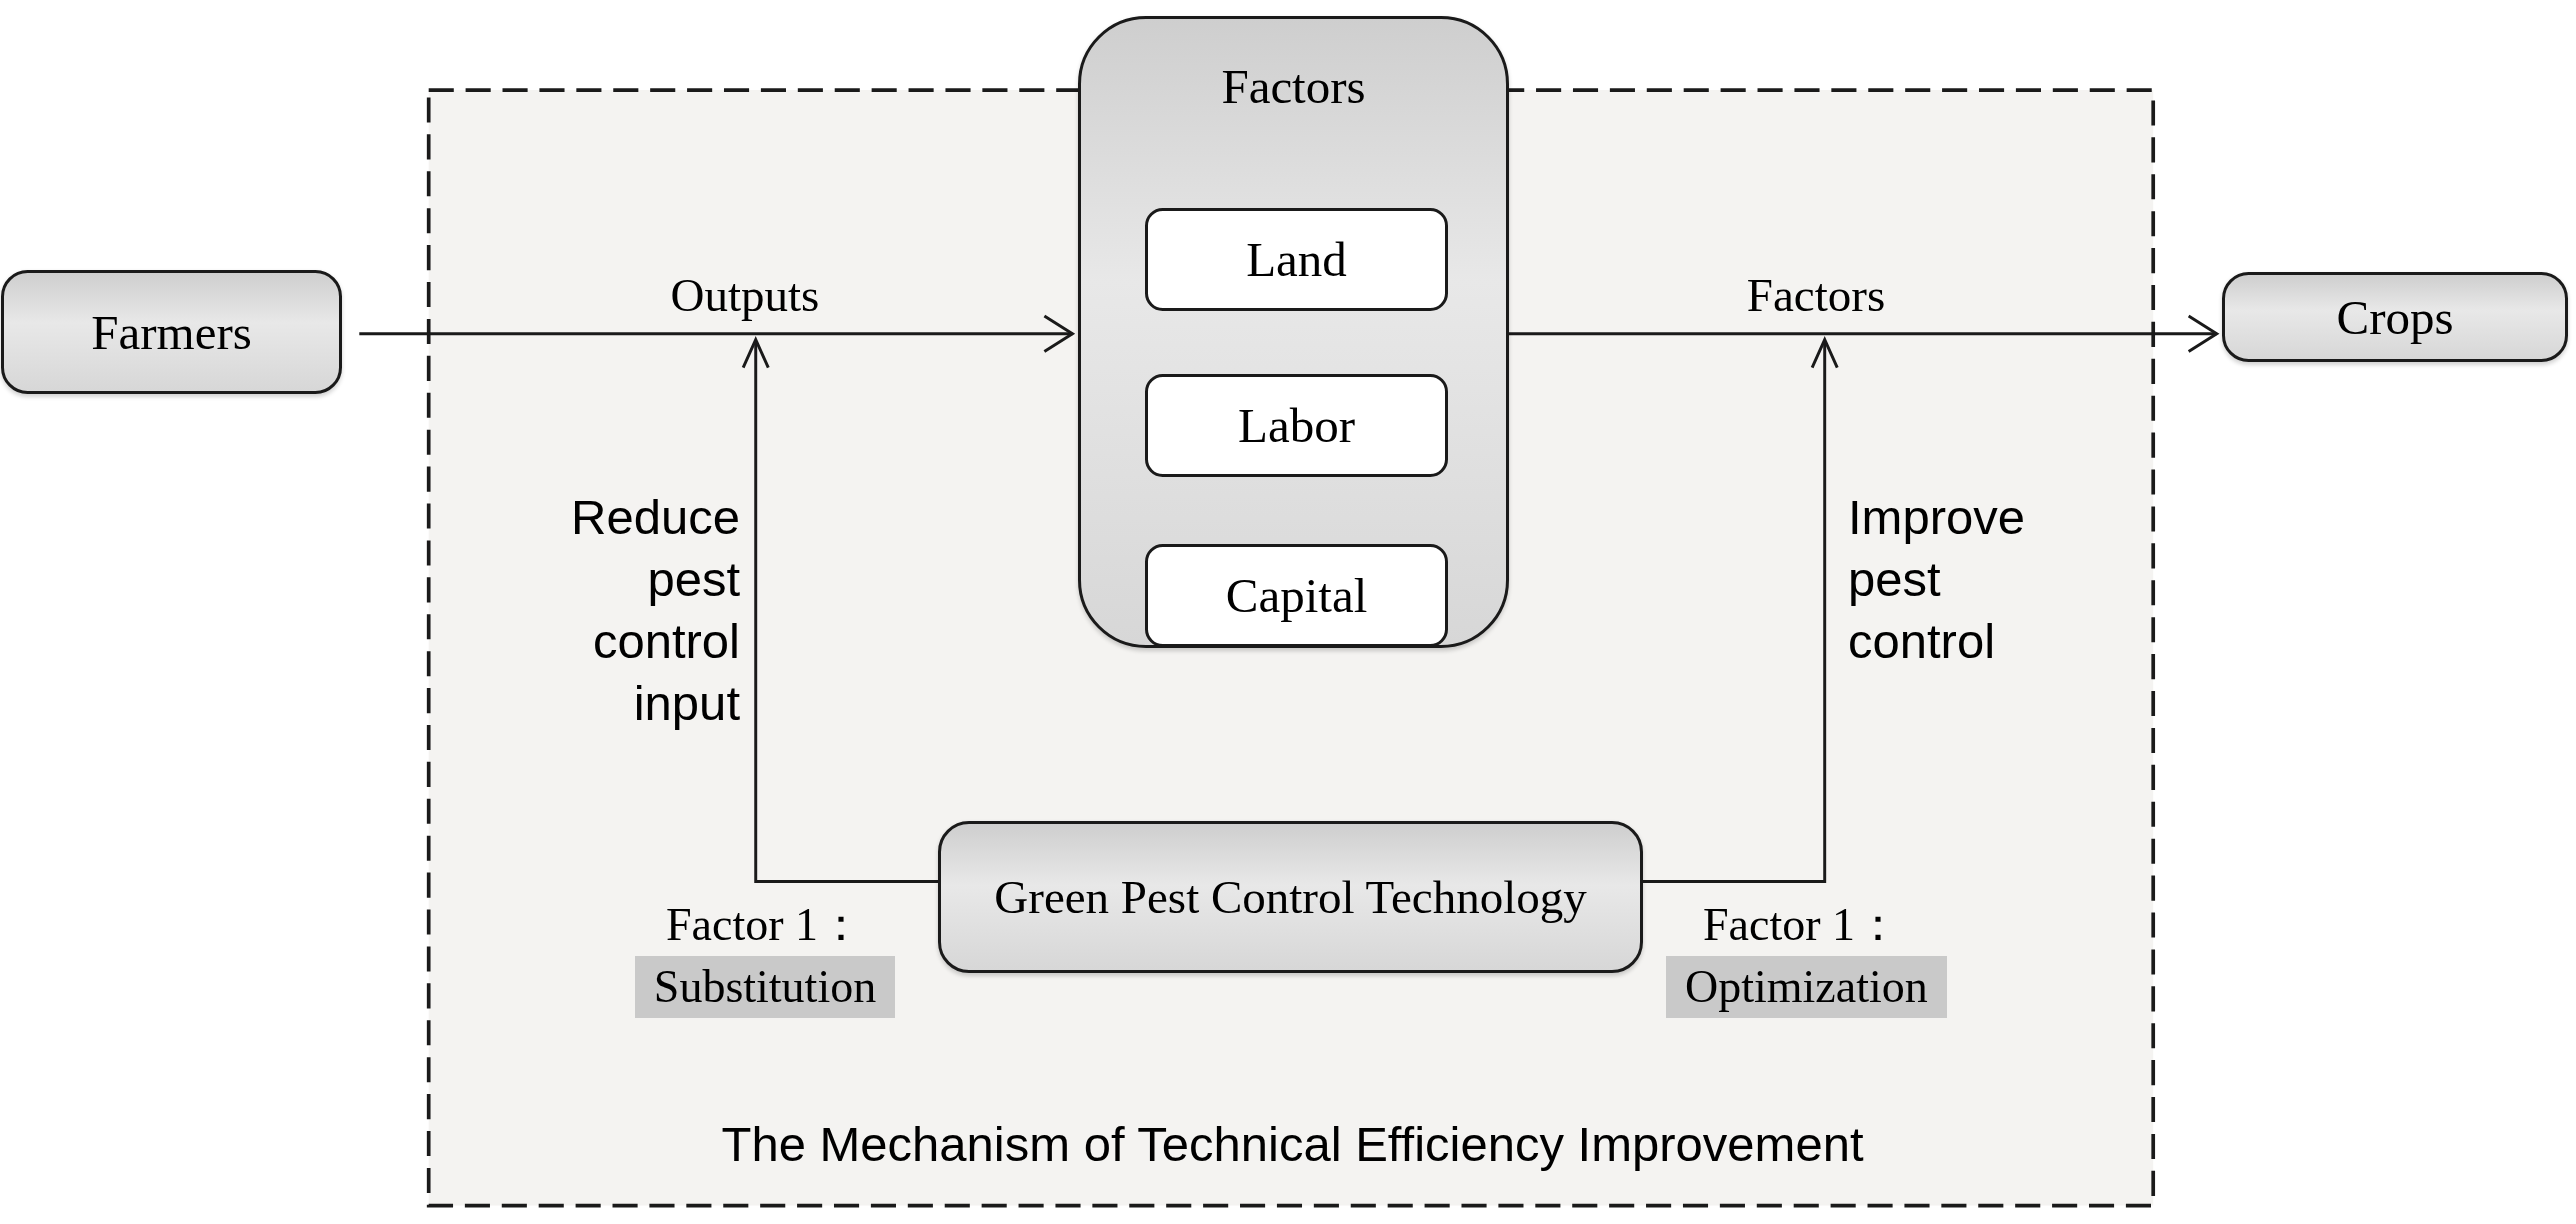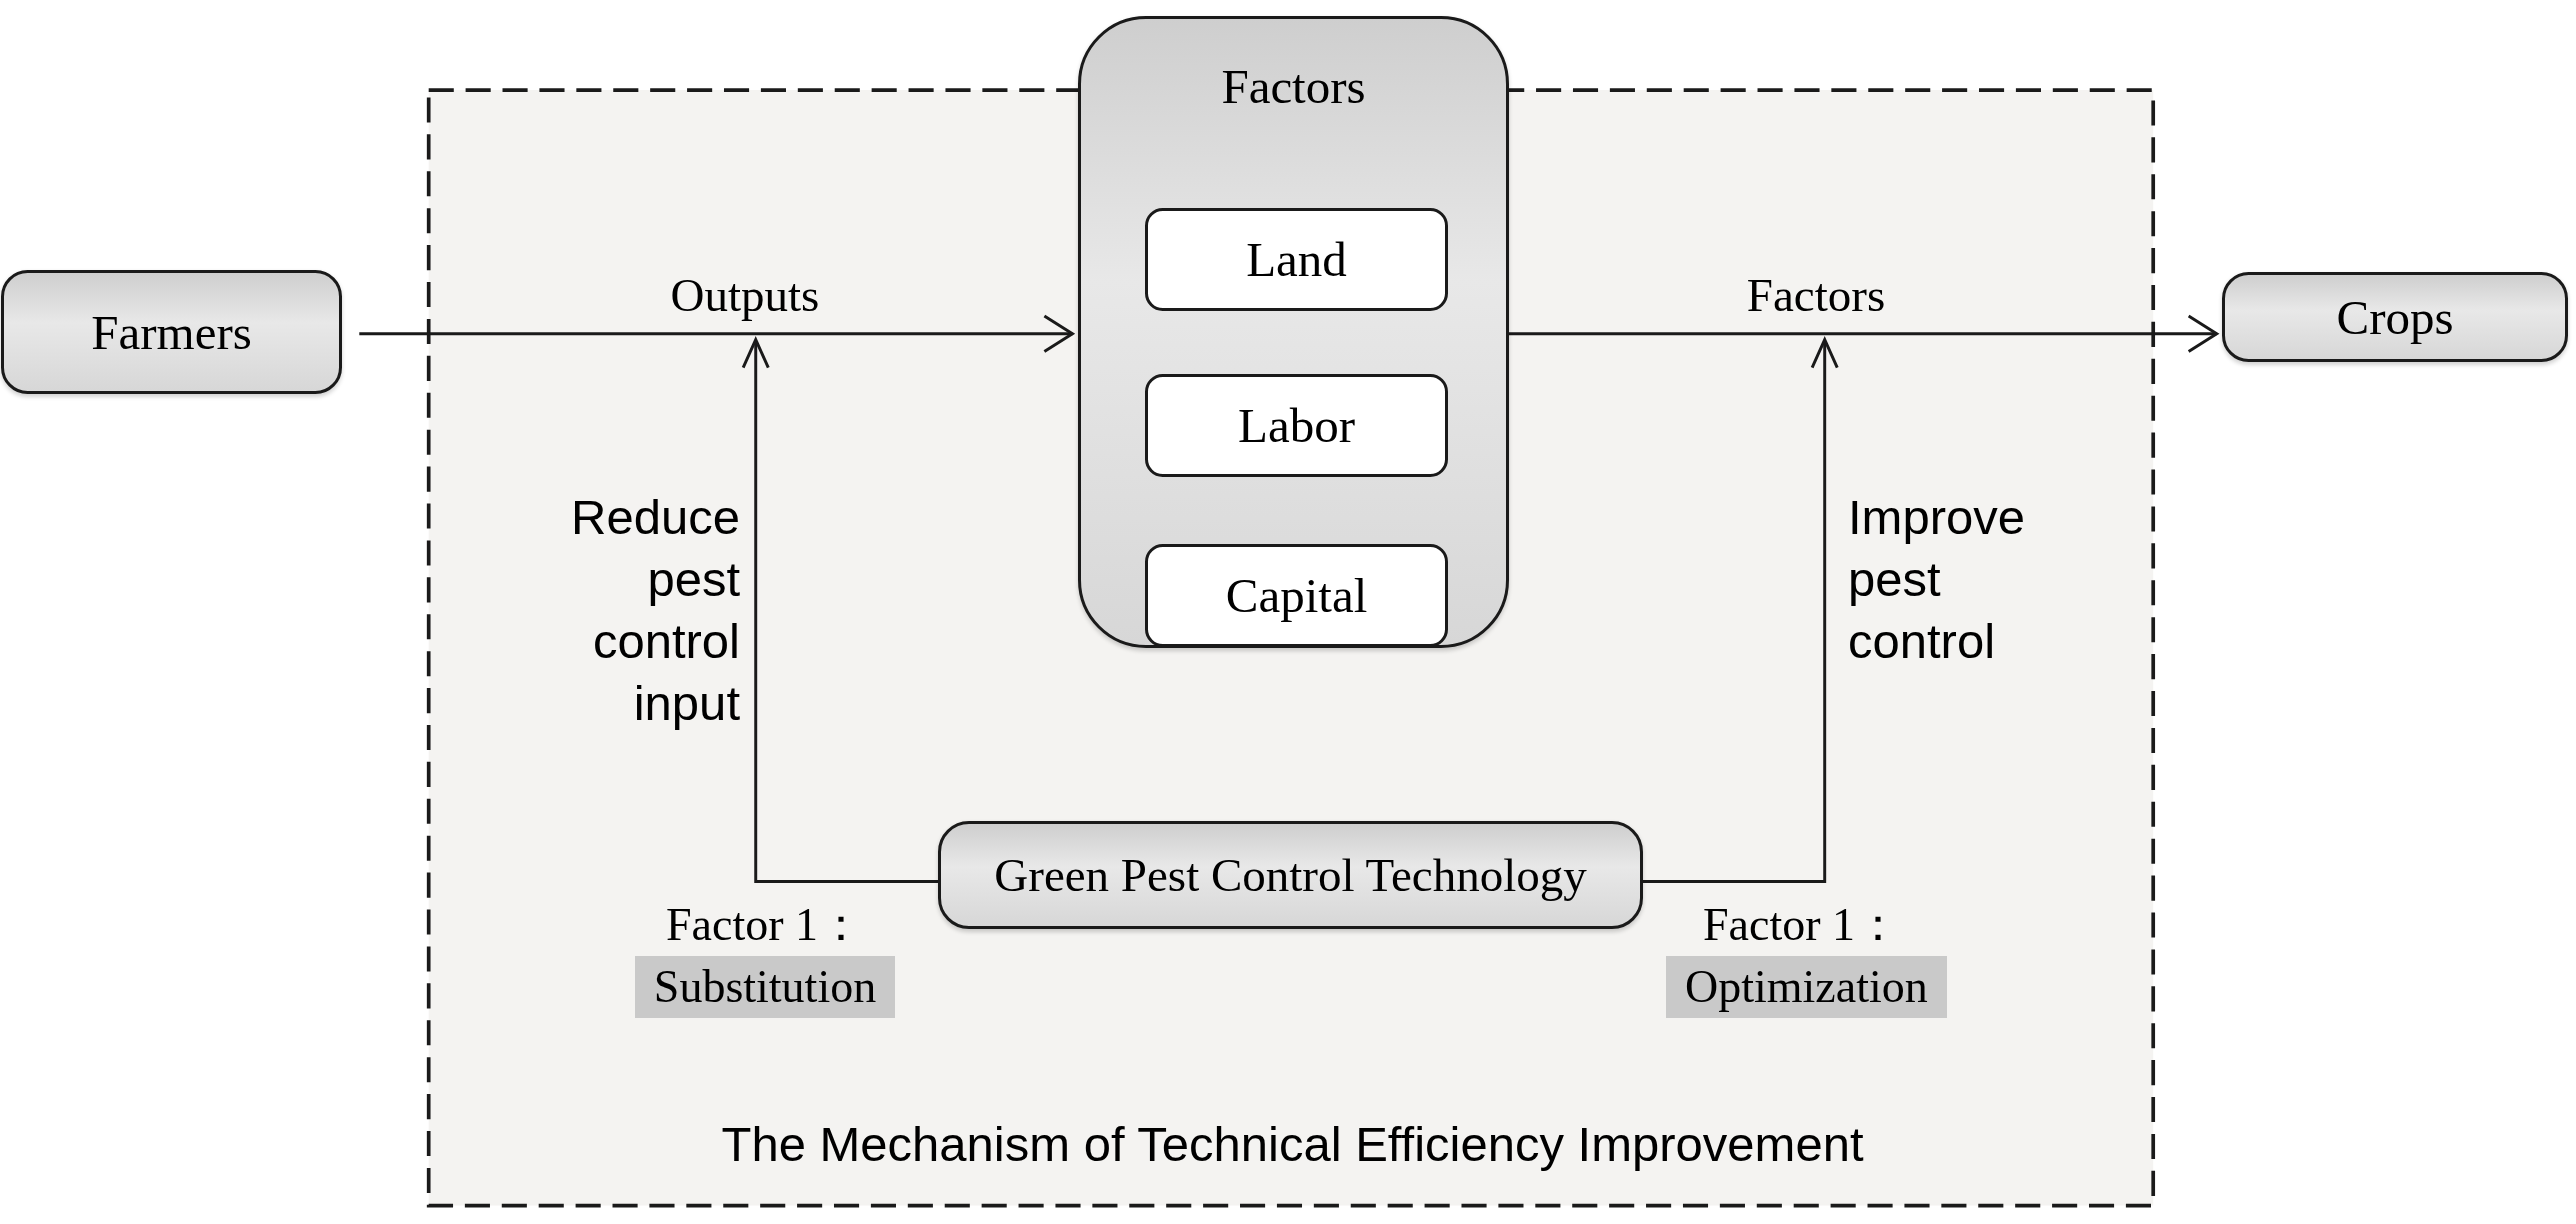--- a/index.html
+++ b/index.html
@@ -41,21 +41,21 @@
   .factor-item{
     position:absolute;left:64px;width:303px;height:103px;box-sizing:border-box;
     background:var(--c-inner-fill);border:3px solid var(--c-node-border);border-radius:17.7px;
     display:flex;align-items:center;justify-content:center;margin-top:46px;
   }
   .factor-item .node-label{font-size:49px;}
   #factor-item-land{top:143px;}
   #factor-item-labor{top:309px;}
   #factor-item-capital{top:479px;}
 
-  #green-tech-node{left:938px;top:821px;width:705px;height:108px;border-radius:31px;}
+  #green-tech-node{left:938px;top:821px;width:705px;height:152px;border-radius:31px;}
   #green-tech-node .node-label{font-size:47px;white-space:nowrap;}
 
   .flow-label{
     position:absolute;z-index:2;font-size:47px;line-height:47px;text-align:center;width:222px;
   }
   #inputs-label{left:634px;top:272px;}
   #outputs-label{left:1705px;top:272px;}
 
   .effect-text{
     position:absolute;z-index:2;

